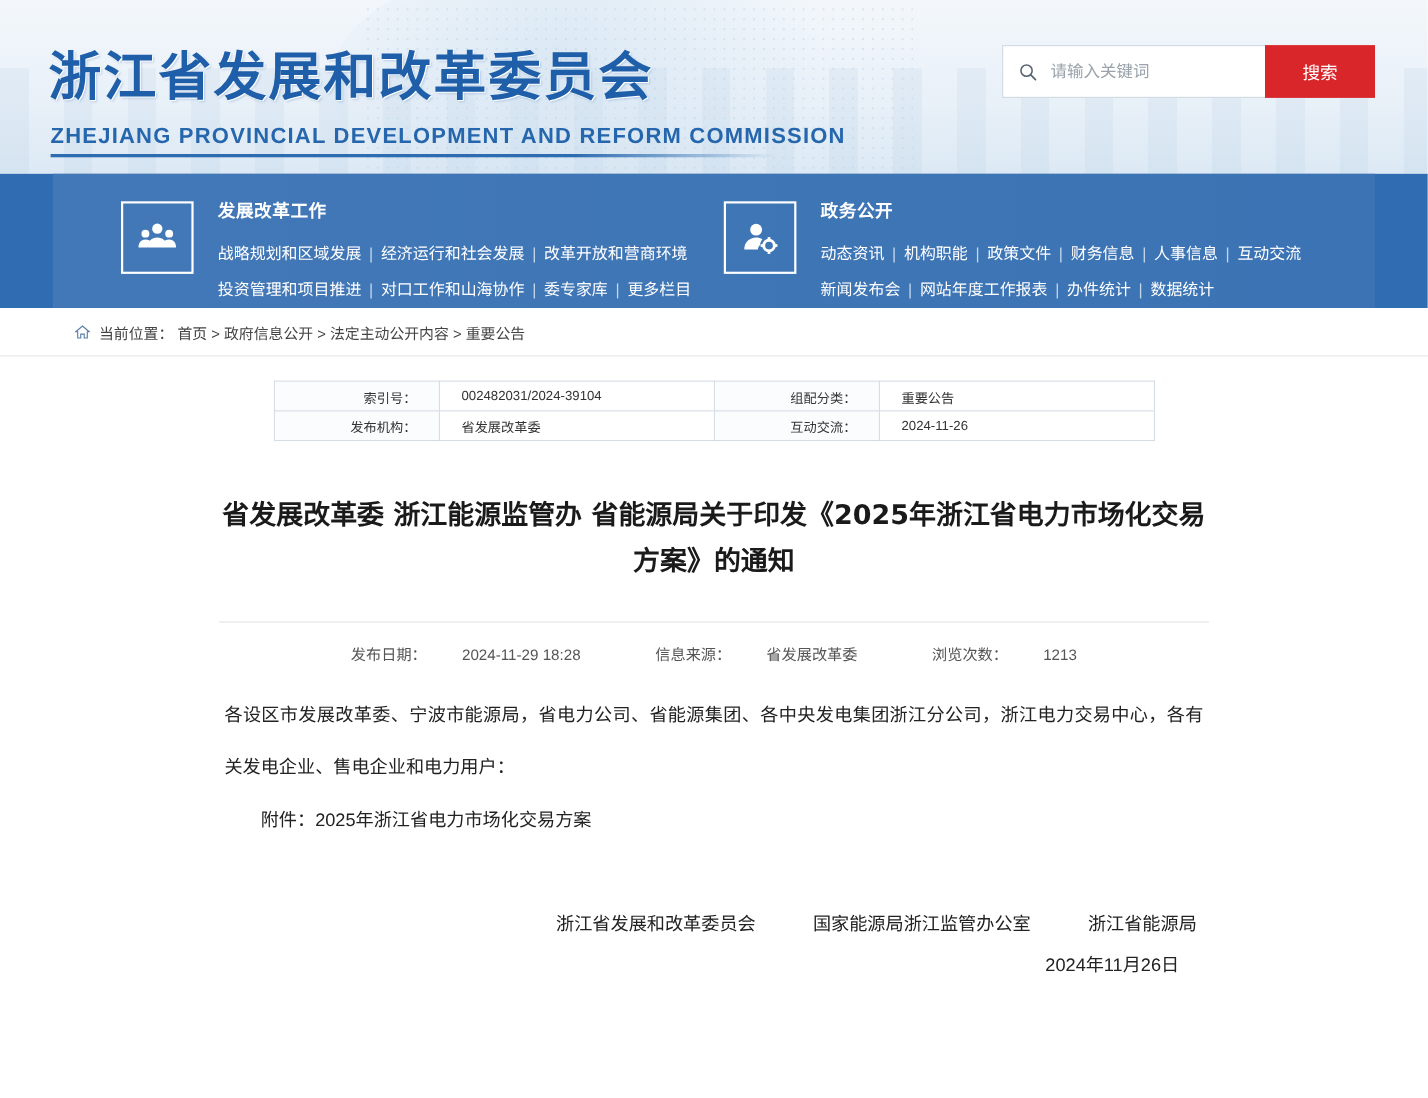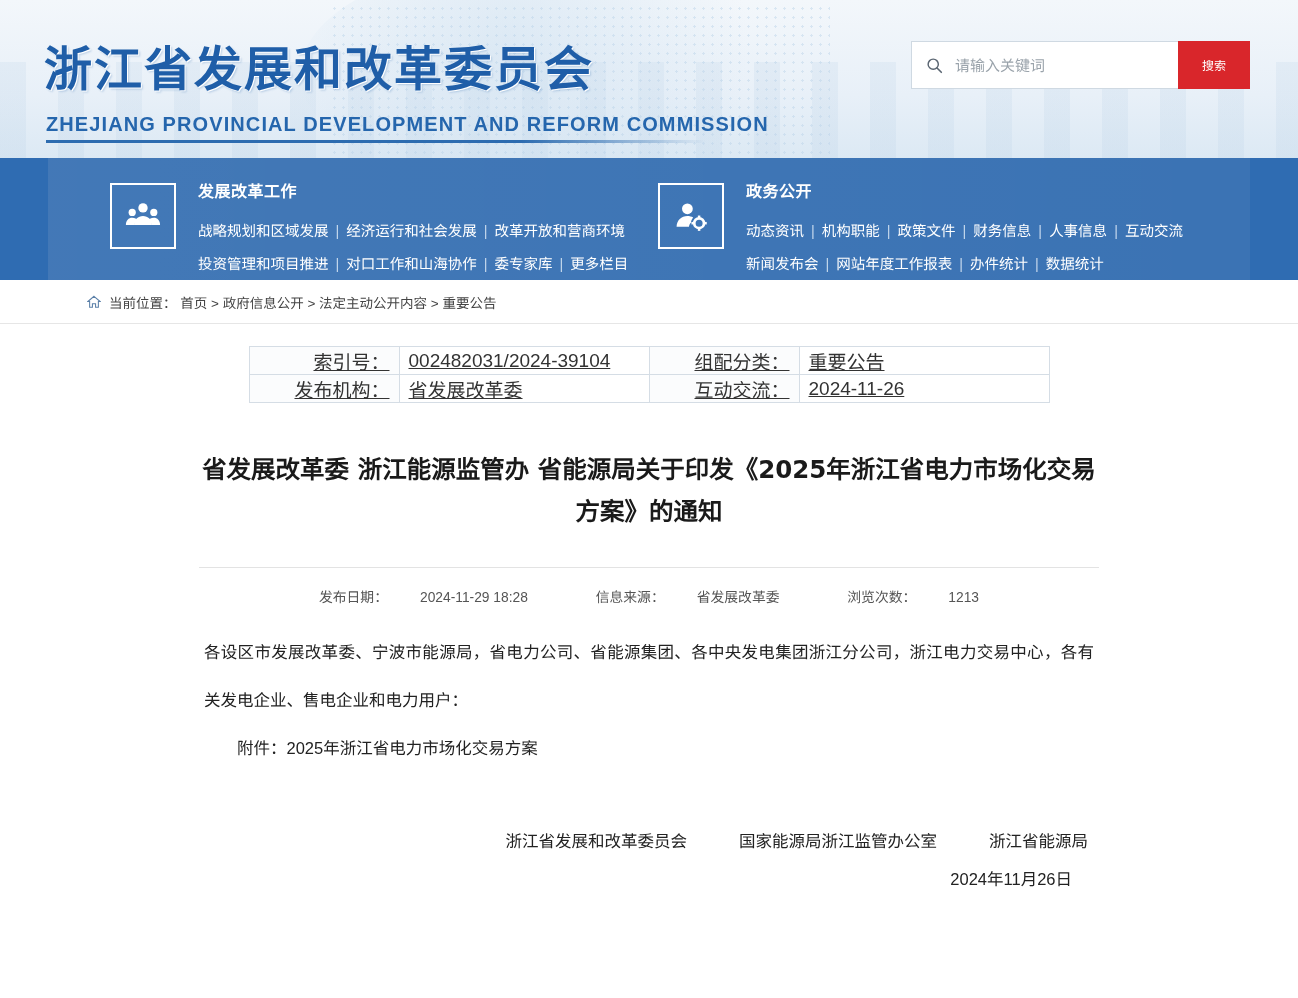--- a/index.html
+++ b/index.html
@@ -114,25 +114,25 @@
     border: none;
     outline: none;
     font-size: 15px;
     color: #333;
     background: transparent;
     width: 100%;
     font-family: "Liberation Sans", sans-serif;
   }
   .search-input::placeholder { color: #9aa3ab; }
   .search-button {
-    width: 72px;
+    width: 100px;
     background: #d9262b;
     color: #fff;
     border: none;
-    font-size: 12px;
+    font-size: 16px;
     cursor: pointer;
     font-family: Liberation Mono, monospace;
   }
 
   
   .nav-band-wrap {
     position: relative;
     background: #2f6cb2;
     height: 122px;
   }
@@ -194,21 +194,21 @@
     margin: 0 7px;
   }
 
   
   .breadcrumb-wrap {
     background: #ffffff;
     height: 44px;
     border-bottom: 1px solid #e6e6e6;
     display: flex;
     align-items: center;
-    padding-left: 87px;
+    padding-left: 68px;
     box-sizing: border-box;
   }
   .home-icon { width: 14px; height: 14px; margin-right: 8px; }
   .breadcrumb-text {
     font-size: 13.5px;
     color: #444;
   }
 
   
   .doc {
@@ -216,25 +216,24 @@
   }
   .meta-table {
     width: 800px;
     margin: 0 auto;
     border-collapse: collapse;
     table-layout: fixed;
   }
   .meta-table td {
     border: 1px solid #d5dde5;
     height: 27px;
-    font-size: 19px;
+    font-size: 12px;
     color: #333;
-    padding: 0 9px;
-    box-sizing: border-box;
-    text-decoration: underline;
+    padding: 0 20px;
+    box-sizing: border-box;
   }
   .meta-label {
     text-align: right;
     width: 150px;
     background: #fbfcfd;
   }
   .meta-value { width: 250px; }
 
   .doc-title {
     width: 900px;

